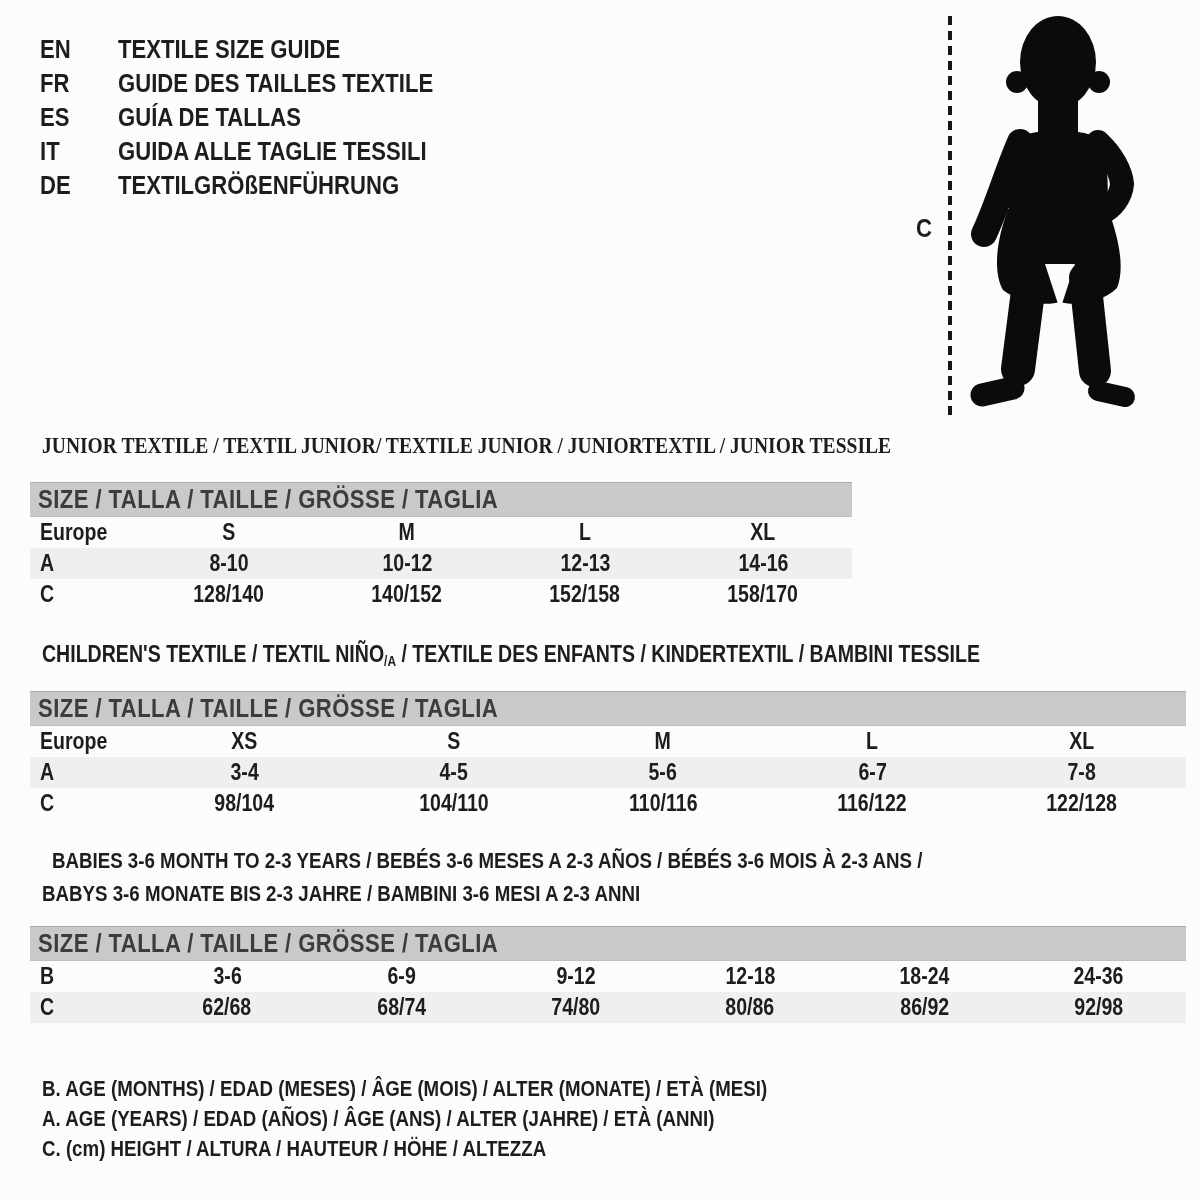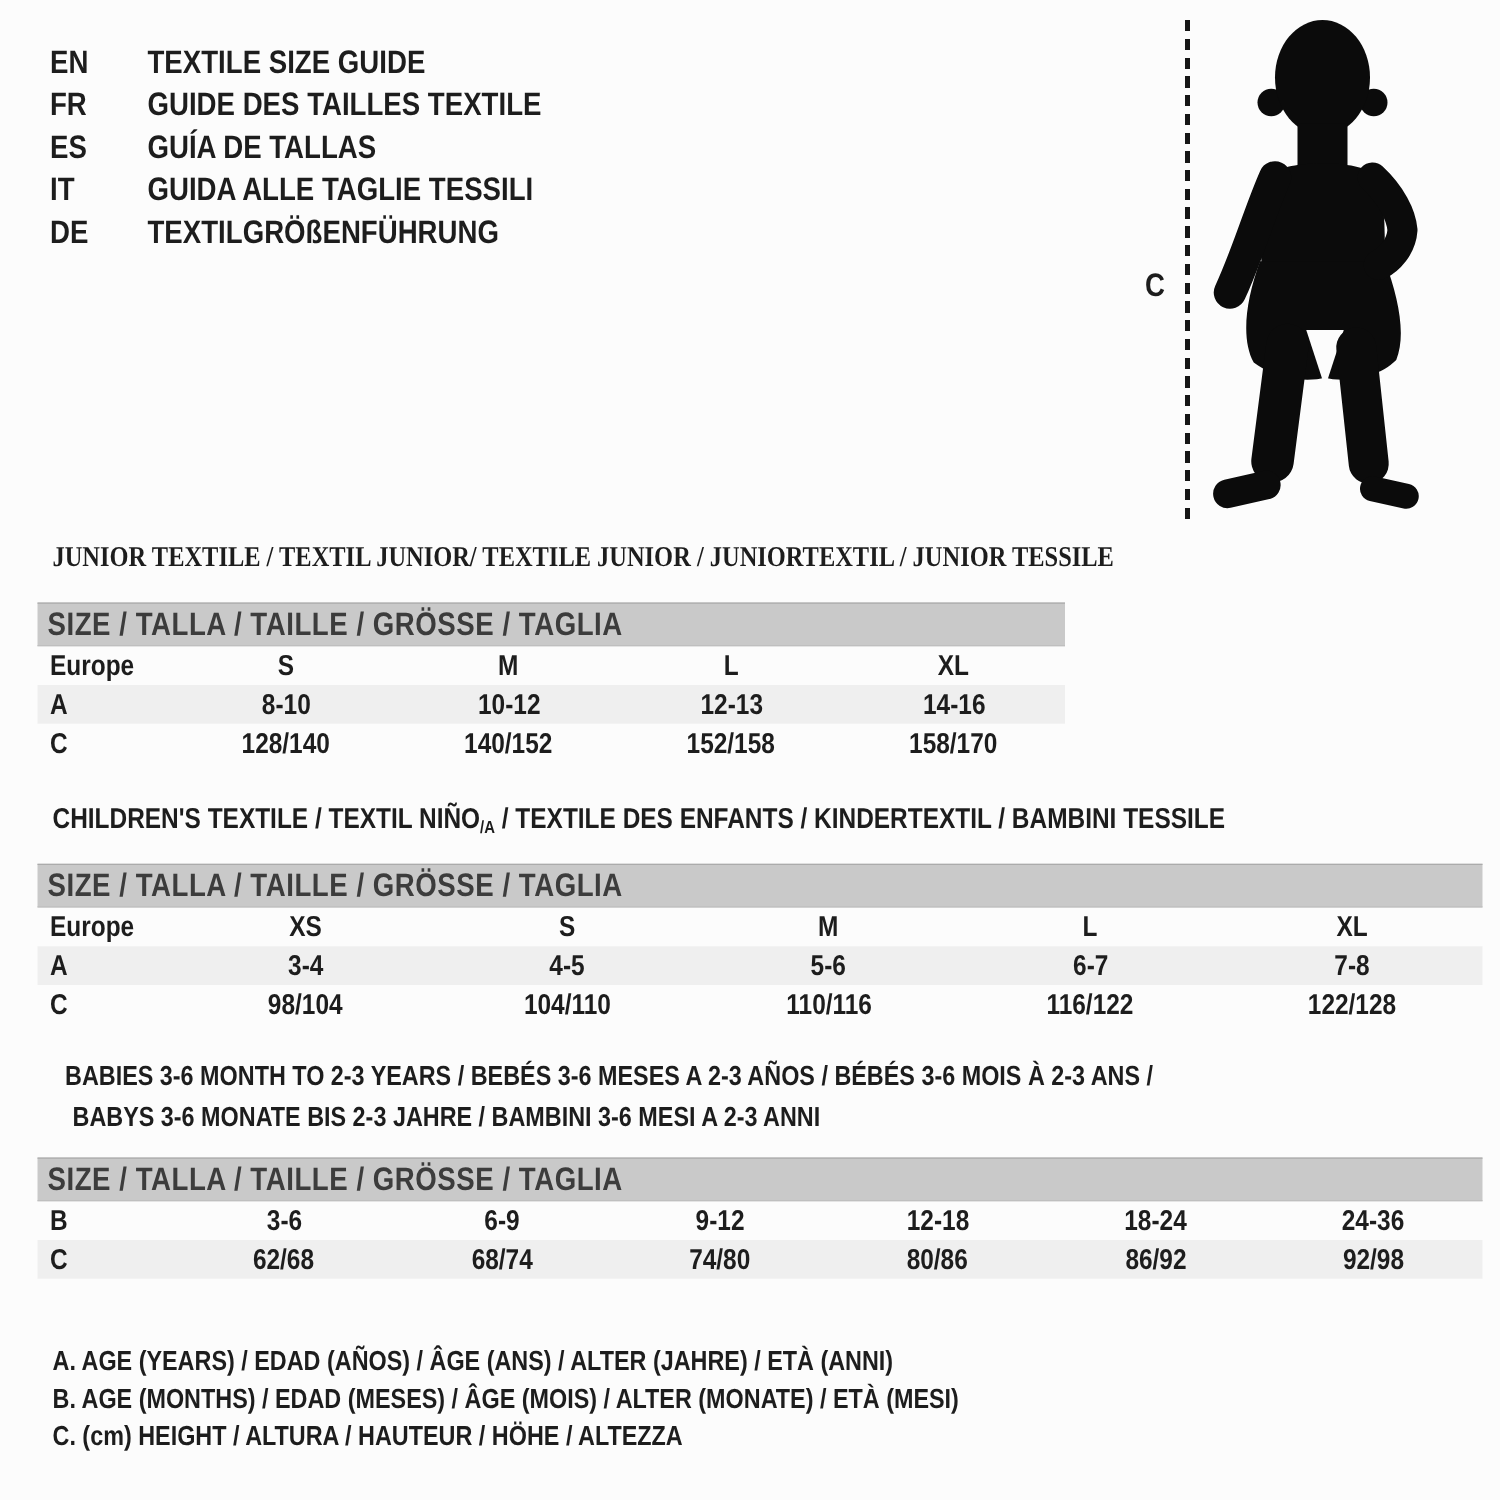--- a/index.html
+++ b/index.html
@@ -176,21 +176,21 @@
     <span class="cell"><span class="cxc">104/110</span></span>
     <span class="cell"><span class="cxc">110/116</span></span>
     <span class="cell"><span class="cxc">116/122</span></span>
     <span class="cell"><span class="cxc">122/128</span></span>
   </div>
 </div>
 
 <h2 class="sec-title small" style="left:52px;top:849px;">
   <span class="cx">BABIES 3-6 MONTH TO 2-3 YEARS / BEBÉS 3-6 MESES A 2-3 AÑOS / BÉBÉS 3-6 MOIS À 2-3 ANS /</span>
 </h2>
-<h2 class="sec-title small" style="left:42px;top:882px;margin-left:16px;">
+<h2 class="sec-title small" style="left:42px;top:882px;">
   <span class="cx">BABYS 3-6 MONATE BIS 2-3 JAHRE / BAMBINI 3-6 MESI A 2-3 ANNI</span>
 </h2>
 <div class="table" style="left:30px;top:926px;width:1156px;">
   <div class="size-bar">
     <span class="cx">SIZE / TALLA / TAILLE / GRÖSSE / TAGLIA</span>
   </div>
   <div class="row cols7">
     <span class="cell lbl"><span class="cx">B</span></span>
     <span class="cell"><span class="cxc">3-6</span></span>
     <span class="cell"><span class="cxc">6-9</span></span>
@@ -205,21 +205,21 @@
     <span class="cell"><span class="cxc">68/74</span></span>
     <span class="cell"><span class="cxc">74/80</span></span>
     <span class="cell"><span class="cxc">80/86</span></span>
     <span class="cell"><span class="cxc">86/92</span></span>
     <span class="cell"><span class="cxc">92/98</span></span>
   </div>
 </div>
 
 <section class="legend">
   <div class="legend-line">
-      <span class="cx">A. AGE (YEARS) / EDAD (AÑOS) / ÂGE (ANS) / ALTER (JAHRE) / ETÀ (ANNI)</span>
+      <span class="cx">B. AGE (MONTHS) / EDAD (MESES) / ÂGE (MOIS) / ALTER (MONATE) / ETÀ (MESI)</span>
     </div>
   <div class="legend-line">
-      <span class="cx">B. AGE (MONTHS) / EDAD (MESES) / ÂGE (MOIS) / ALTER (MONATE) / ETÀ (MESI)</span>
+      <span class="cx">A. AGE (YEARS) / EDAD (AÑOS) / ÂGE (ANS) / ALTER (JAHRE) / ETÀ (ANNI)</span>
     </div>
   <div class="legend-line">
       <span class="cx">C. (cm) HEIGHT / ALTURA / HAUTEUR / HÖHE / ALTEZZA</span>
     </div>
 </section>
 
 </body></html>

